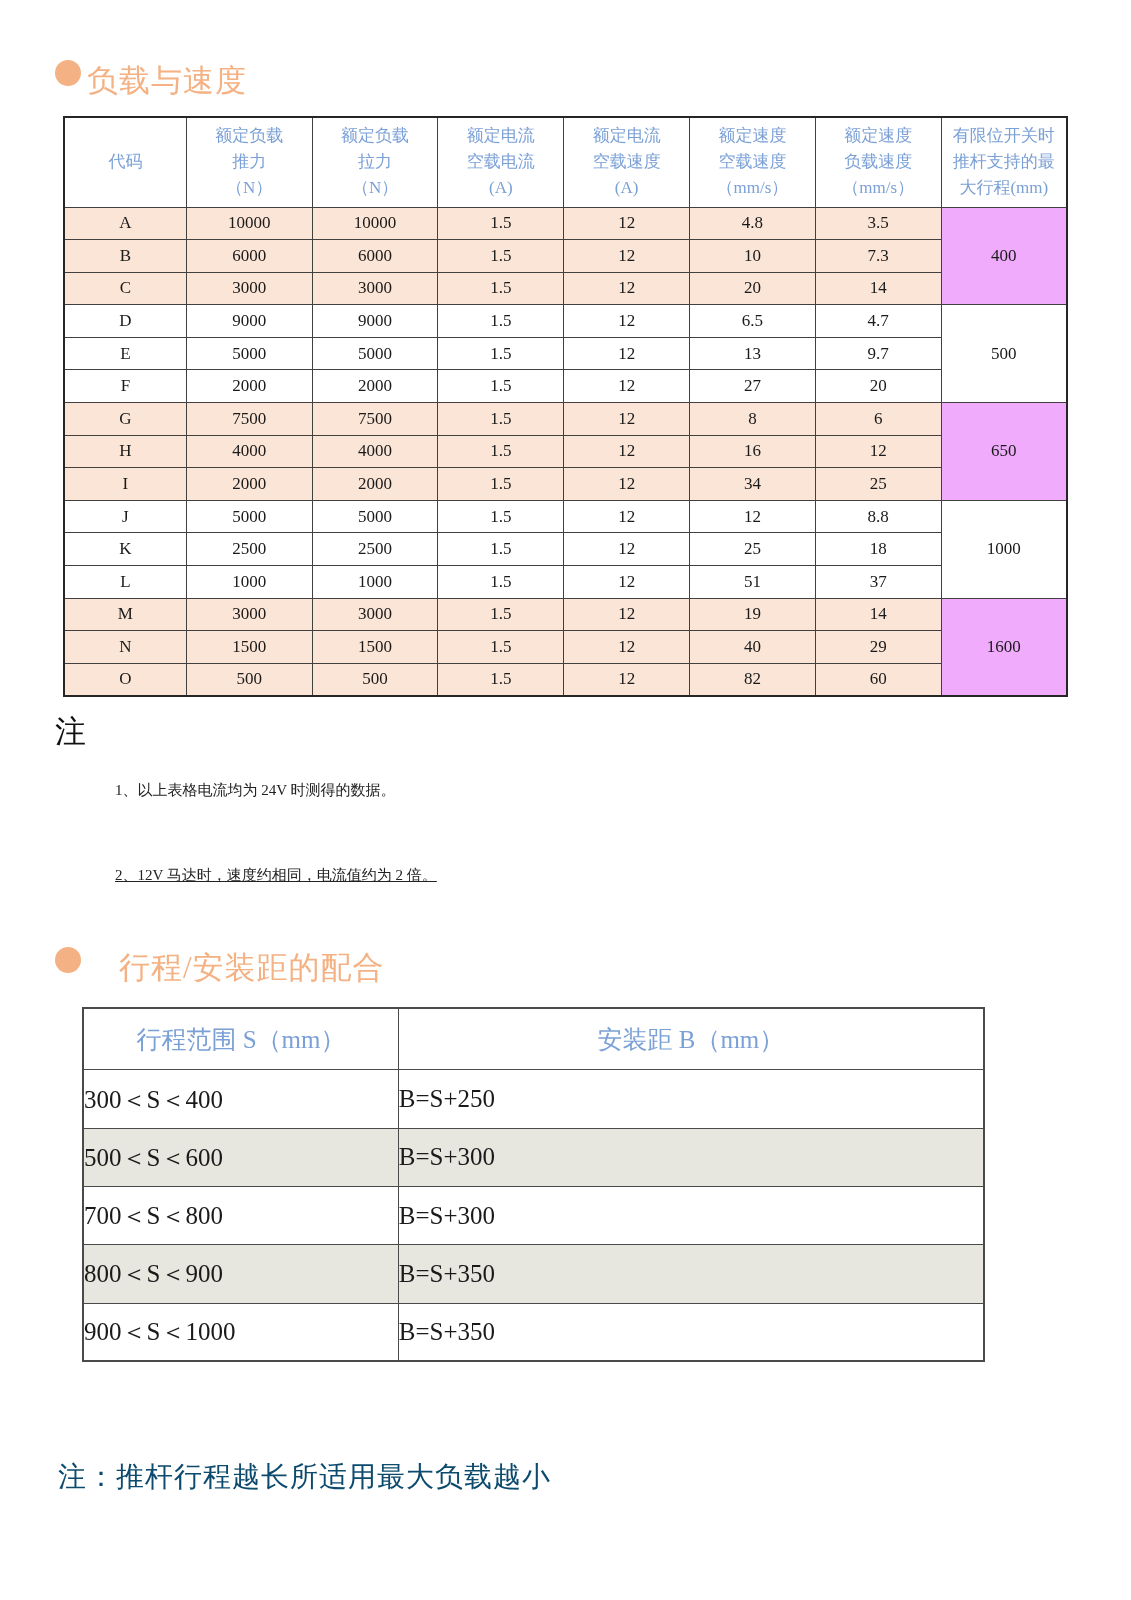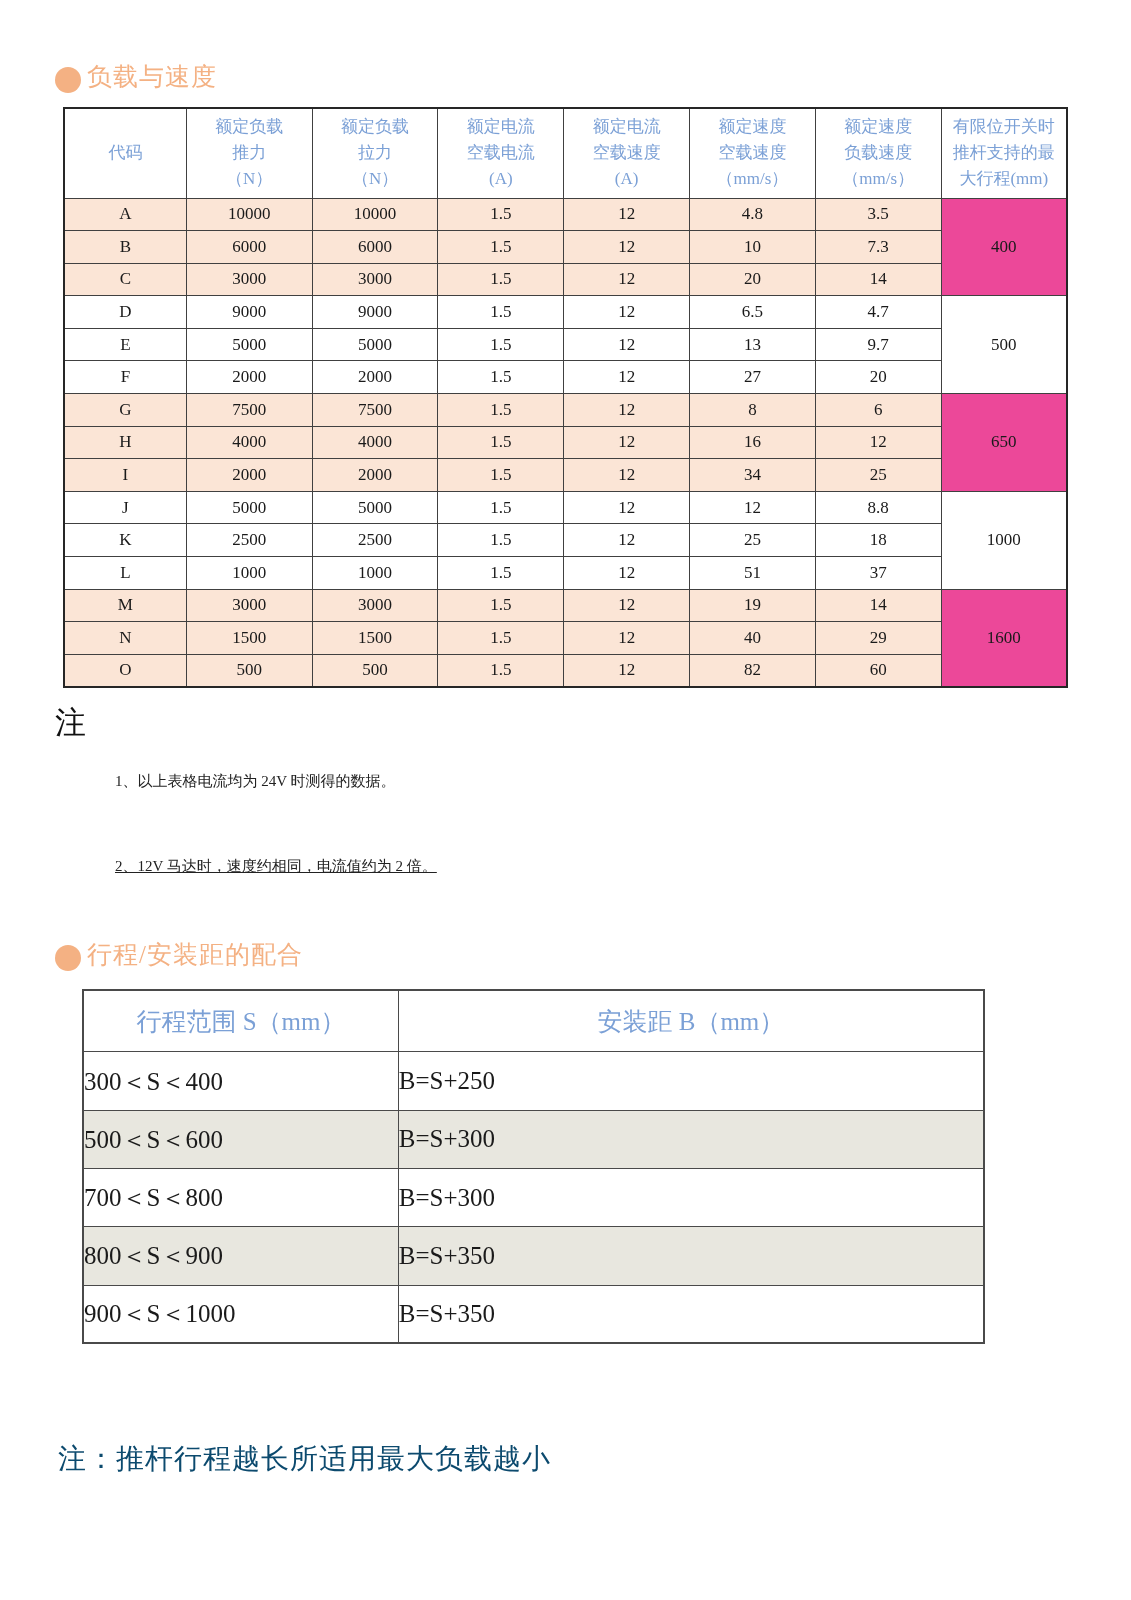--- a/index.html
+++ b/index.html
@@ -6,25 +6,25 @@
     margin: 0; padding: 0;
     background: #ffffff;
     width: 1131px;
     font-family: "Liberation Serif", "DejaVu Serif", serif;
     color: #1a1a1a;
   }
   .page { width: 1131px; height: 1600px; position: relative; overflow: hidden; }
 
   .section-title {
     margin: 0 0 0 55px;
-    font-size: 25px;
+    font-size: 31px;
     font-weight: normal;
     color: #F4B183;
     letter-spacing: 1px;
-    display: flex; align-items: flex-end;
+    display: flex; align-items: flex-start;
   }
   .section-title .bullet {
     display: inline-block;
     width: 26px; height: 26px;
     border-radius: 50%;
     background: #F4B183;
     margin-right: 6px;
     flex: 0 0 auto;
   }
   #title1 { padding-top: 60px; }
@@ -46,37 +46,37 @@
   #load-speed-table th {
     font-weight: normal;
     color: #7BA0D6;
     font-size: 17px;
     line-height: 26px;
   }
   #load-speed-table tbody tr { height: 32.6px; }
   #load-speed-table tbody td { font-size: 17px; color: #1a1a1a; }
   #load-speed-table tbody tr.shaded td { background: #FBE5D6; }
   #load-speed-table tbody tr td.stroke-cell { background: #ffffff; }
-  #load-speed-table tbody tr.shaded td.stroke-cell { background: #ec4899; }
+  #load-speed-table tbody tr.shaded td.stroke-cell { background: #f0abfc; }
 
   
   .notes-heading {
     margin: 14px 0 0 55px;
     font-size: 31px;
     color: #111;
   }
   .note-item {
     margin: 0 0 0 115px;
     font-size: 15px;
     color: #222;
   }
   #note-0 { margin-top: 28px; }
   #note-1 { margin-top: 66px; text-decoration: underline; }
 
-  #title2 { padding-top: 62px; }
+  #title2 { padding-top: 62px; gap: 32px; }
 
   
   #stroke-table {
     margin: 18px 0 0 82px;
     width: 903px;
     border: 2px solid #4a4a4a;
   }
   #stroke-table th, #stroke-table td {
     border: 1px solid #4a4a4a;
     vertical-align: middle;

